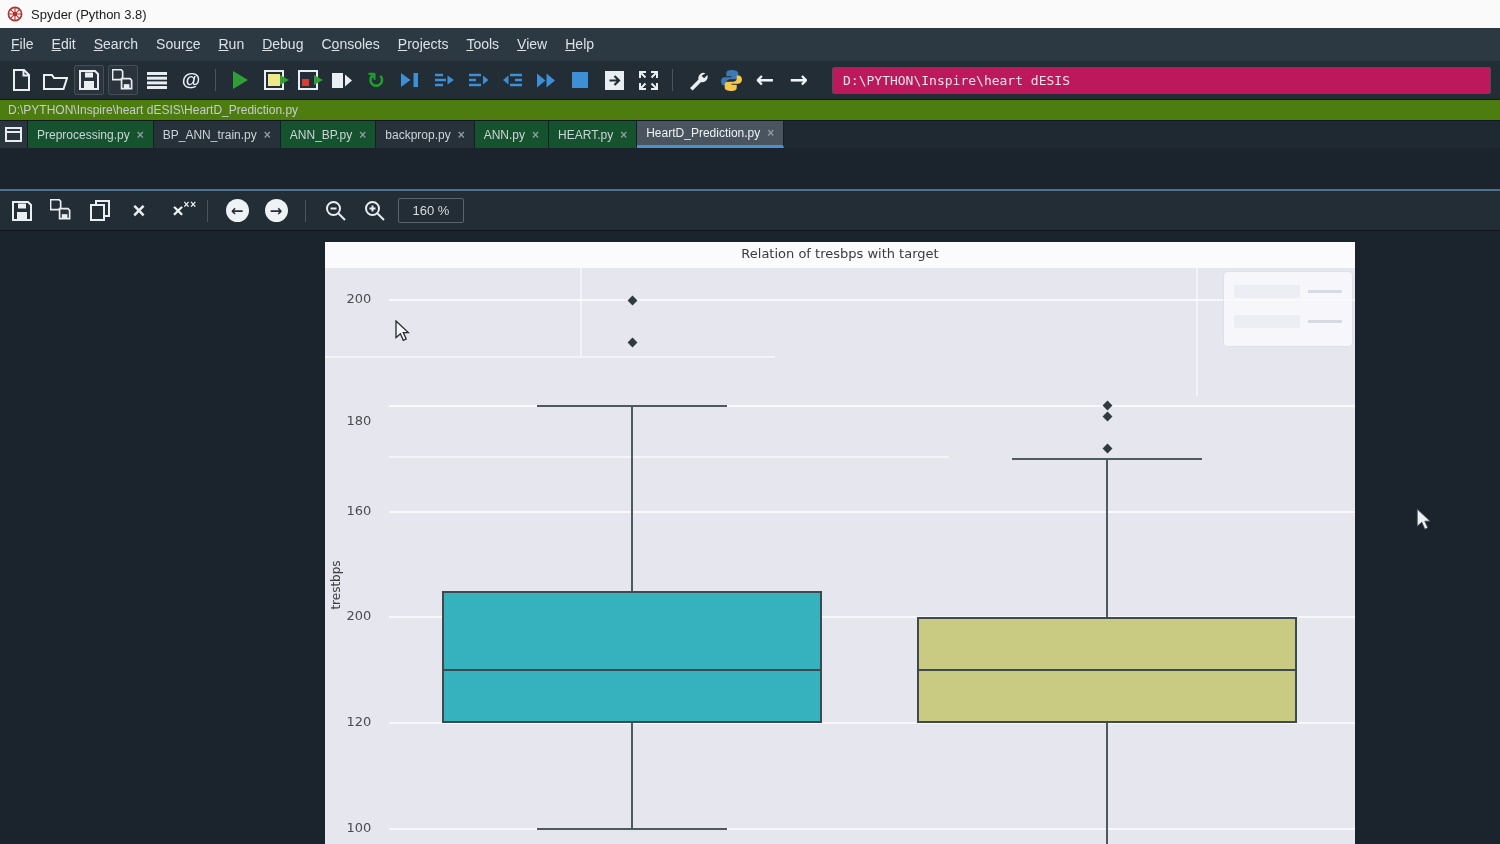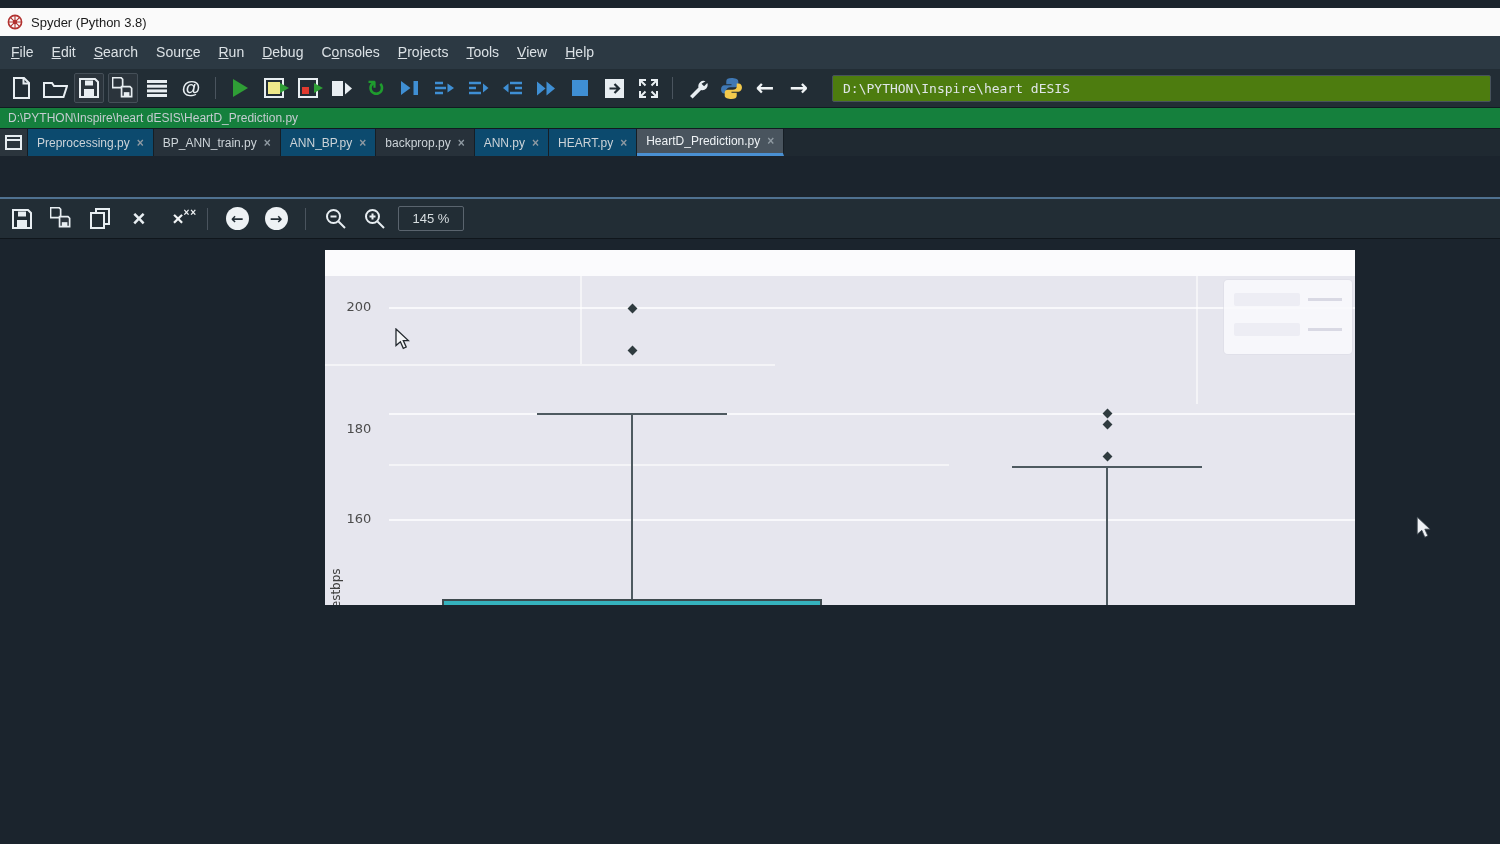--- a/index.html
+++ b/index.html
@@ -1,66 +1,66 @@
 <!DOCTYPE html>
 <html><head>
 <meta charset="utf-8">
 <style>
   html,body{margin:0;padding:0;background:#1b242d;}
-  #app{position:relative;width:1500px;height:597px;overflow:hidden;
-       font-family:"Liberation Sans",sans-serif;user-select:none;margin-top:8px;}
+  #app{position:relative;width:1500px;height:844px;overflow:hidden;
+       font-family:"Liberation Sans",sans-serif;user-select:none;}
   
   #titlebar{position:absolute;left:0;top:0;width:1500px;height:28px;background:#fafafa;
             border-bottom:1px solid #11171d;display:flex;align-items:center;}
   #titlebar .logo{margin:0 8px 0 7px;display:flex;}
   #titlebar .wtitle{font-size:13px;color:#1a1a1a;}
   
   #menubar{position:absolute;left:0;top:28px;width:1500px;height:33px;background:#2c3943;
            display:flex;align-items:center;padding-left:2px;box-sizing:border-box;}
   .menu-item{color:#dbe1e5;font-size:14px;padding:12px 9px;line-height:33px;cursor:default;}
   .menu-item u{text-decoration:underline;}
   
   #maintoolbar{position:absolute;left:0;top:61px;width:1500px;height:39px;background:#222d35;
                border-bottom:1px solid #121a21;display:flex;align-items:center;
                padding:0 6px;box-sizing:border-box;gap:4px;}
   .tbtn{width:30px;height:30px;display:flex;align-items:center;justify-content:center;flex:0 0 auto;}
   .tbtn.pressed{background:#2b343c;border:1px solid #454f58;border-radius:2px;box-sizing:border-box;}
   .tsep{width:1px;height:22px;background:#4a545e;margin:0 5px;flex:0 0 auto;}
-  #pathbox{flex:1;height:25px;margin-left:14px;margin-right:3px;background:#4d7c0f;
+  #pathbox{flex:1;height:25px;margin-left:14px;margin-right:3px;background:#be185d;
            border:1px solid #47525c;border-radius:2px;color:#e0e6e9;font-size:13px;
            font-family:"DejaVu Sans Mono",monospace;line-height:25px;padding:0 10px;
            white-space:nowrap;overflow:hidden;}
   .tri-green{width:0;height:0;border-left:15px solid #2f9e36;border-top:9px solid transparent;
              border-bottom:9px solid transparent;display:inline-block;}
   .cellbox{position:relative;width:20px;height:20px;border:2px solid #e8eef2;display:inline-block;box-sizing:border-box;}
   .cellfill{position:absolute;left:2px;top:2px;right:2px;bottom:2px;background:#efe98a;}
   .cellfill.red{background:#e03a2f;right:7px;top:7px;}
   .cell-arrow{position:absolute;right:-7px;top:3px;width:0;height:0;border-left:9px solid #2f9e36;
               border-top:5px solid transparent;border-bottom:5px solid transparent;}
   .glyph{color:#e8eef2;font-weight:bold;}
   .navarrow{color:#f0f4f6;font-size:22px;font-weight:bold;line-height:20px;font-family:"DejaVu Sans",sans-serif;}
   .restart{color:#1f9c2e;font-size:22px;font-weight:bold;font-family:"DejaVu Sans",sans-serif;}
   .bluesq{width:16px;height:16px;background:#3f8fd4;display:inline-block;}
   .circbtn{width:23px;height:23px;border-radius:50%;background:#eef2f5;color:#222d35;
            font-weight:bold;font-size:15px;display:flex;align-items:center;justify-content:center;
            font-family:"DejaVu Sans",sans-serif;}
   .closeall{position:relative;color:#f2f5f7;font-size:19px;font-weight:bold;line-height:16px;}
   .closeall .mini{position:absolute;left:11px;top:-6px;font-size:10px;letter-spacing:1px;}
   
-  #crumbbar{position:absolute;left:0;top:100px;width:1500px;height:21px;background:#15803d;
+  #crumbbar{position:absolute;left:0;top:100px;width:1500px;height:21px;background:#4d7c0f;
             border-bottom:1px solid #121a21;color:#c5ccd1;font-size:12px;line-height:21px;
             padding-left:8px;box-sizing:border-box;font-family:"Liberation Sans",sans-serif;}
   
   #tabbar{position:absolute;left:0;top:121px;width:1500px;height:27px;background:#1f2931;
           display:flex;align-items:stretch;}
   #browsetabs{width:27px;display:flex;align-items:center;justify-content:center;background:#2b353d;
               border-right:1px solid #141c23;}
   .tab{display:flex;align-items:center;gap:7px;padding:0 9px;font-size:12px;color:#ccd3d8;
        border-right:1px solid #161e25;white-space:nowrap;}
-  .tab.light{background:#0c4a6e;}
+  .tab.light{background:#14532d;}
   .tab.dark{background:#27313a;}
   .tab.active{background:#49545e;color:#eef2f5;border-bottom:3px solid #4a90d2;box-sizing:border-box;}
   .tab .x{color:#8f9aa2;font-size:12px;font-weight:bold;}
   
   #editor{position:absolute;left:0;top:148px;width:1500px;height:41px;background:#141c24;overflow:hidden;}
   #gutter{position:absolute;left:0;top:0;width:66px;height:41px;background:#202a32;}
   #linenum-cell{position:absolute;left:10px;top:5px;width:48px;height:26px;background:#2b353d;
                 color:#8d97a0;font-family:"DejaVu Sans Mono",monospace;font-size:15px;
                 text-align:center;line-height:26px;border-radius:2px;}
   #codeline{position:absolute;left:88px;top:8px;font-family:"DejaVu Sans Mono",monospace;
@@ -426,25 +426,26 @@
         <span class="tbtn">
           <span style="display: flex;">
             <svg width="21" height="21" viewBox="0 0 21 21" fill="none" stroke="#e8eef2" stroke-width="2">
               <circle cx="8.5" cy="8.5" r="6.5"></circle>
               <path d="M13.5 13.5L20 20"></path>
               <path d="M5.5 8.5h6M8.5 5.5v6"></path>
             </svg>
           </span>
         </span>
       </div>
-    <div id="zoomfield">145 %</div>
+    <div id="zoomfield">160 %</div>
   </div>
 
   <div id="plotsarea">
     <div id="figure">
+      <div id="figtitle">Relation of tresbps with target</div>
       <div id="plot-area">
           <div class="gridline" style="left: 64px; top: 560px; width: 966px; height: 2px;"></div>
           <div class="ytick" style="top: 552px;">100</div>
           <div class="gridline" style="left: 64px; top: 454.2px; width: 966px; height: 2px;"></div>
           <div class="ytick" style="top: 446.2px;">120</div>
           <div class="gridline" style="left: 64px; top: 348.4px; width: 966px; height: 2px;"></div>
           <div class="ytick" style="top: 340.4px;">200</div>
           <div class="gridline" style="left: 64px; top: 242.6px; width: 966px; height: 2px;"></div>
           <div class="ytick" style="top: 234.6px;">160</div>
           <div class="gridline" style="left: 64px; top: 136.8px; width: 966px; height: 2px;"></div>

